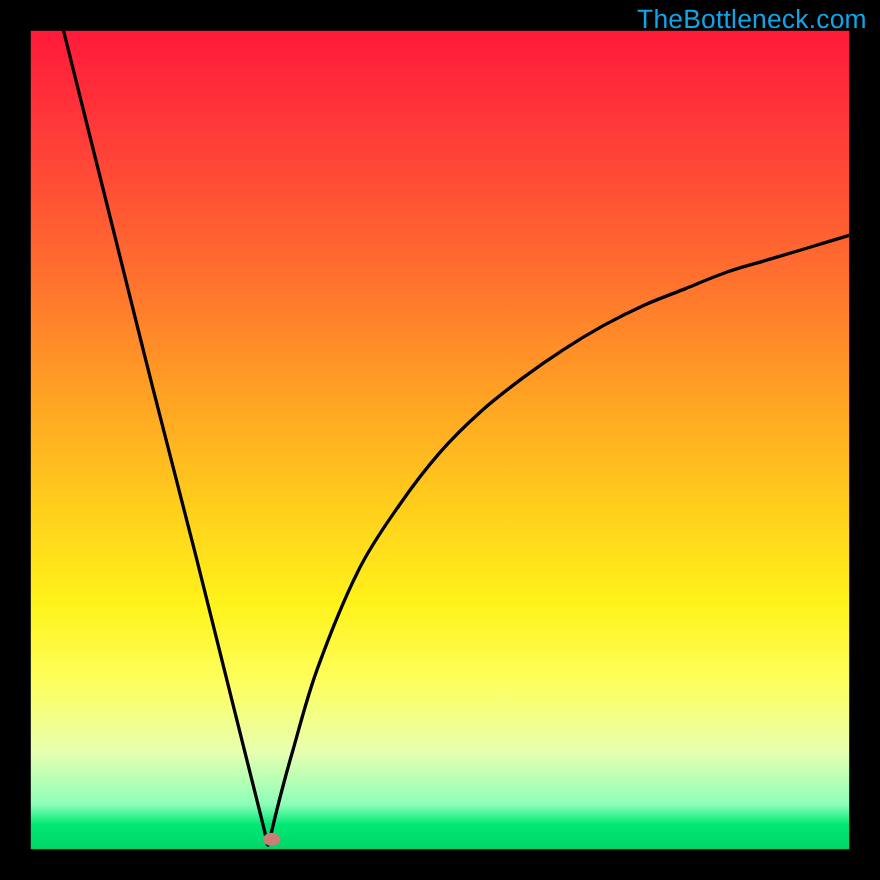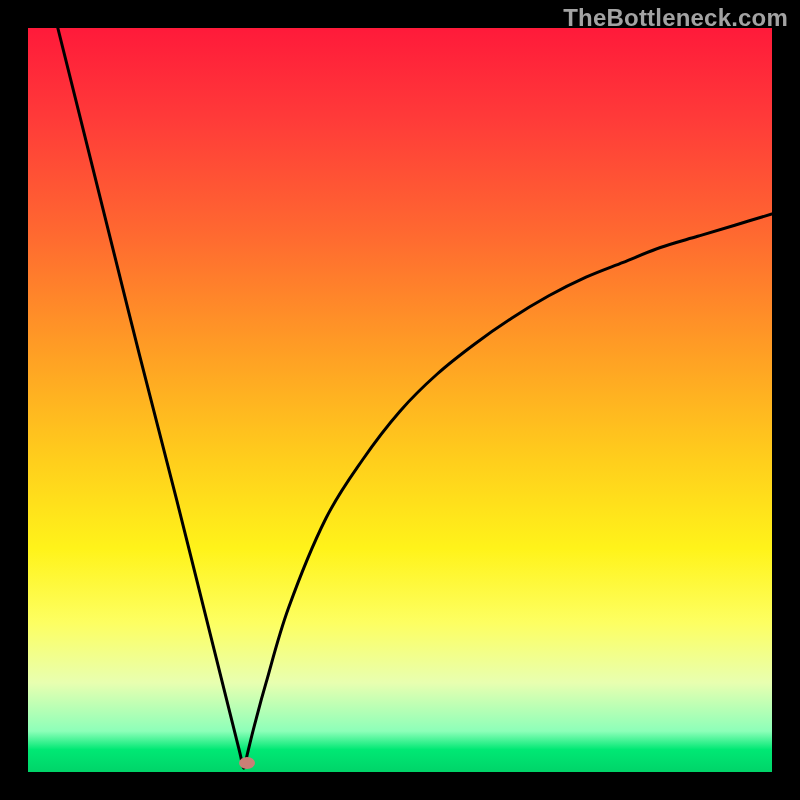--- a/index.html
+++ b/index.html
@@ -37,23 +37,23 @@
       #e8ffb0 88%,
       #8dffb9 94.5%,
       #00e874 97%,
       #00d469 100%
     );
   }
   .watermark {
     position: absolute;
     top: 4px;
     right: 12px;
-    color: #a3a3a3;
+    color: #0ea5e9;
     font-size: 24px;
-    font-weight: 700;
+    font-weight: 400;
     letter-spacing: 0.2px;
     user-select: none;
   }
   svg.curve {
     position: absolute;
     top: 0;
     left: 0;
   }
   .marker {
     position: absolute;

